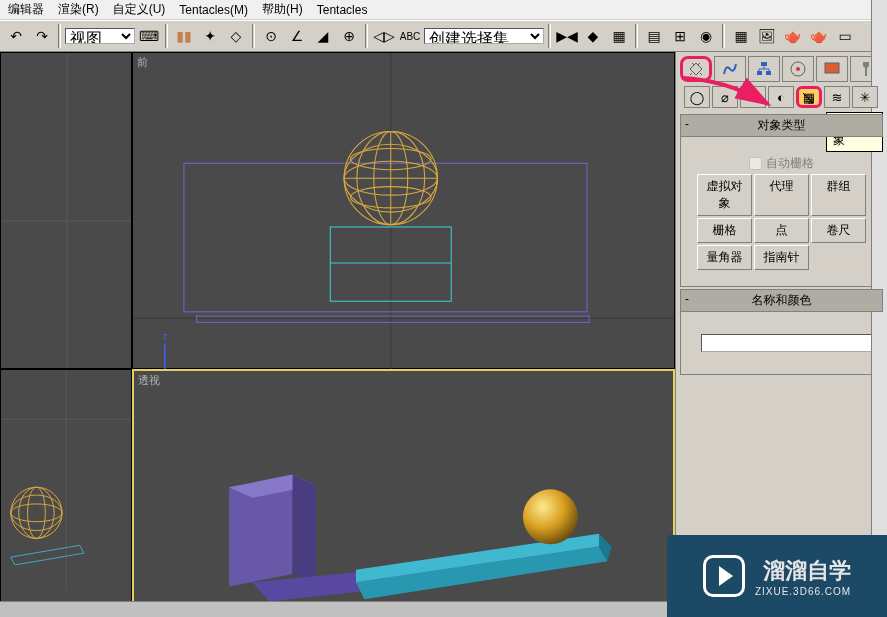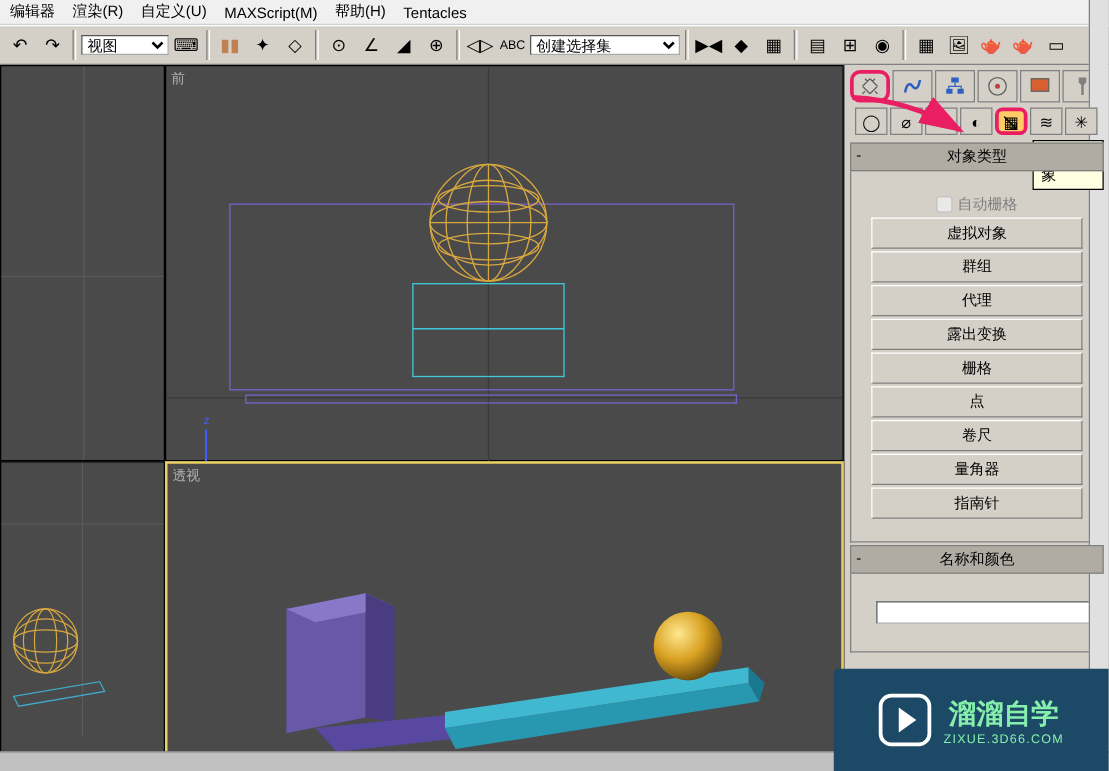--- a/index.html
+++ b/index.html
@@ -4,21 +4,21 @@
 <style>
   * { box-sizing: border-box; margin: 0; padding: 0; }
   body { font-family: "SimSun", "Microsoft YaHei", sans-serif; font-size: 12px; background: #a0a0a0; width: 887px; height: 617px; overflow: hidden; position: relative; }
   
   .menubar { background: #f0f0f0; height: 20px; display: flex; align-items: center; padding-left: 8px; gap: 14px; border-bottom: 1px solid #d0d0d0; }
   .menubar span { color: #000; cursor: default; }
   
   .toolbar { background: #d4d0c8; height: 32px; display: flex; align-items: center; padding: 0 4px; gap: 2px; border-bottom: 1px solid #808080; border-top: 1px solid #fff; }
   .tb-btn { width: 24px; height: 24px; border: 1px solid #d4d0c8; display: flex; align-items: center; justify-content: center; font-size: 14px; }
   .tb-sep { width: 3px; height: 24px; border-left: 1px solid #808080; border-right: 1px solid #fff; margin: 0 2px; }
-  .tb-select { height: 16px; font-size: 12px; background: #fff; border: 1px inset #aaa; }
+  .tb-select { height: 16px; font-size: 16px; background: #fff; border: 1px inset #aaa; }
   
   .main-area { display: flex; height: 565px; }
   .viewports { flex: 1; display: flex; flex-direction: column; background: #808080; }
   
   .vp-row-top { display: flex; height: 342px; }
   .vp-row-bot { display: flex; height: 267px; }
   .vp-small { width: 132px; background: #4a4a4a; border: 1px solid #000; position: relative; }
   .vp-large { flex: 1; background: #4a4a4a; border: 1px solid #000; position: relative; }
   .vp-active { border: 2px solid #e8d060; }
   .vp-label { position: absolute; top: 2px; left: 4px; color: #b0b0b0; font-size: 11px; z-index: 10; }
@@ -35,47 +35,47 @@
   .cmd-sub.highlight { border: 3px solid #e91e63; border-radius: 6px; background: #ffcc66; }
   
   .panel-select { width: 140px; height: 20px; background: #fff; border: 1px inset #aaa; font-size: 12px; padding-left: 2px; margin-bottom: 4px; }
   .tooltip-label { position: absolute; background: #ffffe1; border: 1px solid #000; padding: 2px 6px; font-size: 12px; }
   
   .rollout-header { background: #b0aca4; border: 1px solid #808080; padding: 2px 6px; text-align: center; font-size: 12px; margin-top: 2px; position: relative; }
   .rollout-header .minus { position: absolute; left: 4px; }
   .rollout-body { background: #d4d0c8; border: 1px solid #808080; border-top: none; padding: 16px; }
   
   .checkbox-row { display: flex; align-items: center; gap: 4px; justify-content: center; padding: 2px; }
-  .btn-grid { display: grid; grid-template-columns: 1fr; gap: 2px; }
+  .btn-grid { display: grid; grid-template-columns: 1fr 1fr 1fr; gap: 2px; }
   .panel-btn { background: #d4d0c8; border: 1px solid #fff; border-right-color: #808080; border-bottom-color: #808080; padding: 3px 4px; text-align: center; font-size: 12px; }
   
   .name-color { display: flex; gap: 4px; padding: 6px 4px; }
   .name-input { flex: 1; height: 18px; background: #fff; border: 1px inset #aaa; }
   .color-swatch { width: 18px; height: 18px; background: #9878f8; border: 1px solid #000; }
   
   .watermark { position: absolute; right: 0; bottom: 0; width: 220px; height: 82px; background: #1c4966; display: flex; align-items: center; justify-content: center; gap: 10px; border-top-left-radius: 4px; }
   .wm-play { width: 42px; height: 42px; border: 3px solid #fff; border-radius: 10px; display: flex; align-items: center; justify-content: center; }
   .wm-triangle { width: 0; height: 0; border-left: 14px solid #fff; border-top: 10px solid transparent; border-bottom: 10px solid transparent; margin-left: 4px; }
-  .wm-text { text-align: center; color: #86efac; }
+  .wm-text { text-align: right; color: #e5e5e5; }
   .wm-text .cn { font-size: 22px; font-weight: bold; }
   .wm-text .en { font-size: 10px; letter-spacing: 1px; }
   
   .arrow-annotation { position: absolute; pointer-events: none; }
   
   .scrollbar-stub { position: absolute; right: 0; top: 0; bottom: 0; width: 16px; background: #e0e0e0; border-left: 1px solid #808080; }
   .scrollbar-stub-h { position: absolute; left: 0; right: 0; bottom: 0; height: 16px; background: #c0c0c0; border-top: 1px solid #808080; }
 </style>
 </head>
 <body>
 
 <div class="menubar">
   <span>编辑器</span>
   <span>渲染(R)</span>
   <span>自定义(U)</span>
-  <span>MAXScript(M)</span>
+  <span>Tentacles(M)</span>
   <span>帮助(H)</span>
   <span>Tentacles</span>
 </div>
 
 <div class="toolbar">
   <div class="tb-btn">↶</div>
   <div class="tb-btn">↷</div>
   <div class="tb-sep"></div>
   <select class="tb-select" style="width:70px">
     <option>视图</option>
@@ -272,23 +272,22 @@
     <div class="rollout-header">
       <span class="minus">-</span><span>对象类型</span>
     </div>
     <div class="rollout-body">
       <div class="checkbox-row">
         <input type="checkbox" disabled="" style="">
         <span style="color:#808080">自动栅格</span>
       </div>
       <div class="btn-grid">
         <div class="panel-btn">虚拟对象</div>
+        <div class="panel-btn">代理</div>
         <div class="panel-btn">群组</div>
-        <div class="panel-btn">代理</div>
-        <div class="panel-btn">露出变换</div>
         <div class="panel-btn">栅格</div>
         <div class="panel-btn">点</div>
         <div class="panel-btn">卷尺</div>
         <div class="panel-btn">量角器</div>
         <div class="panel-btn">指南针</div>
         <div></div>
       </div>
     </div>
 
     <div class="rollout-header">

